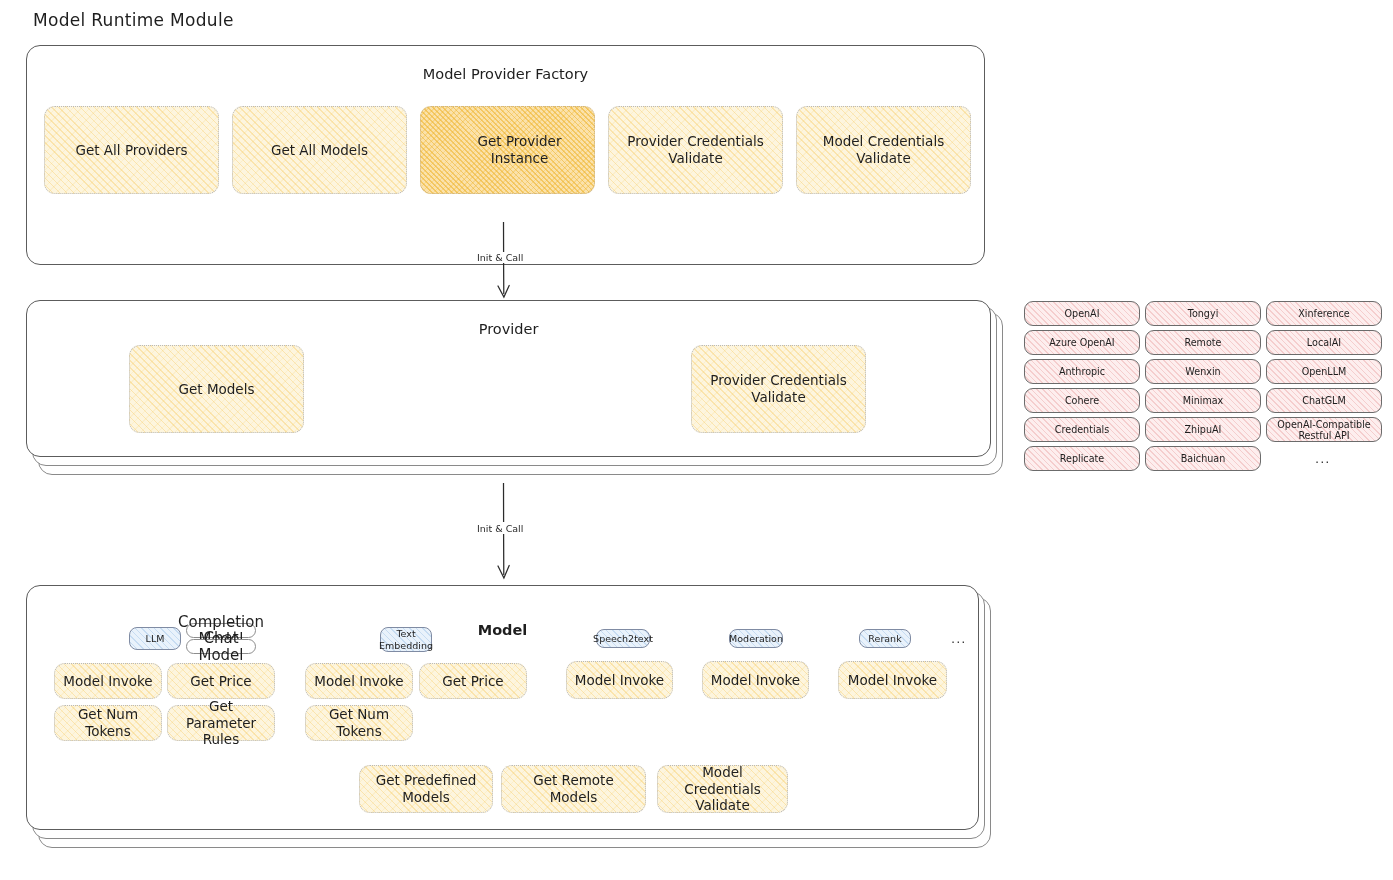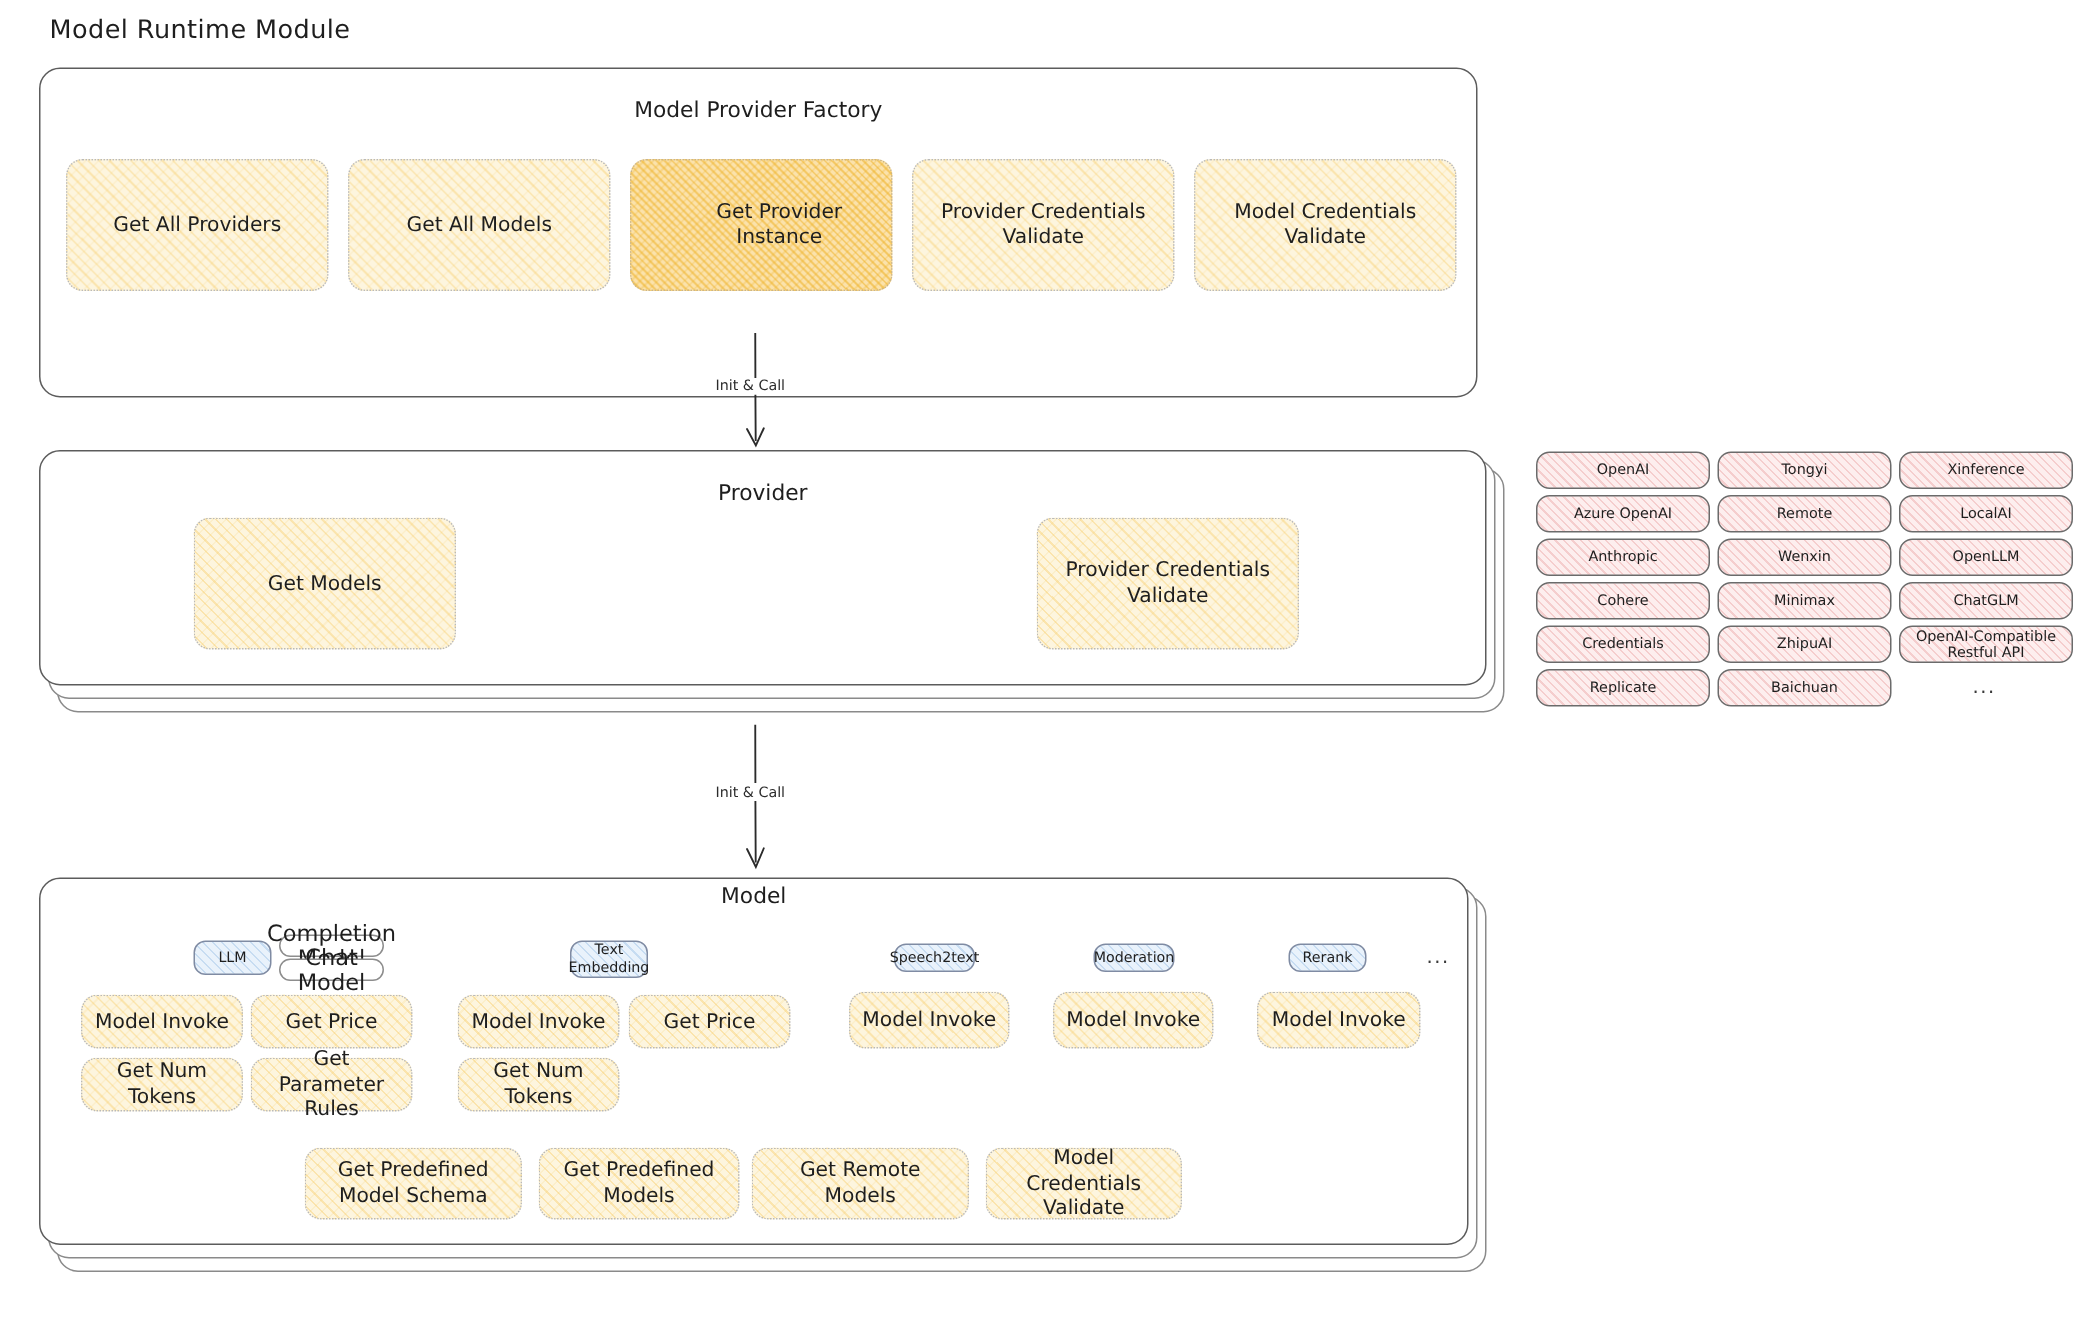--- a/index.html
+++ b/index.html
@@ -134,21 +134,21 @@
 
   <svg class="abs" style="left:486px;top:483px;width:40px;height:100px;" viewBox="0 0 40 100">
     <path d="M17.5,0 L17.6,39 M17.6,51 L17.8,92" stroke="#2b2b2b" stroke-width="1.25" fill="none"></path>
     <path d="M12,83 L17.9,95 L23.2,82.5" stroke="#2b2b2b" stroke-width="1.25" fill="none" stroke-linecap="round"></path>
   </svg>
   <div class="arrow-label" style="left:474px;top:523px;">Init &amp; Call</div>
 
   <div class="abs panel-shadow" style="left:38px;top:597px;width:953px;height:251px;"></div>
   <div class="abs panel-shadow" style="left:32px;top:591px;width:953px;height:248px;"></div>
   <div class="abs panel" style="left:26px;top:585px;width:953px;height:245px;">
-    <div class="panel-title" style="top:4px;">Model</div>
+    <div class="panel-title" style="top:36px;font-weight:bold;">Model</div>
   </div>
 
   <div class="abs badge-blue" style="left:129px;top:627px;width:52px;height:23px;">LLM</div>
   <div class="abs badge-white" style="left:186px;top:623px;width:70px;height:15px;">Completion Model</div>
   <div class="abs badge-white" style="left:186px;top:639px;width:70px;height:15px;">Chat Model</div>
 
   <div class="abs mbox" style="left:54px;top:663px;width:108px;height:36px;">Model Invoke</div>
   <div class="abs mbox" style="left:167px;top:663px;width:108px;height:36px;">Get Price</div>
   <div class="abs mbox" style="left:54px;top:705px;width:108px;height:36px;">Get Num Tokens</div>
   <div class="abs mbox" style="left:167px;top:705px;width:108px;height:36px;">Get Parameter Rules</div>
@@ -162,18 +162,17 @@
   <div class="abs mbox" style="left:566px;top:661px;width:107px;height:38px;">Model Invoke</div>
 
   <div class="abs badge-blue" style="left:729px;top:629px;width:54px;height:19px;">Moderation</div>
   <div class="abs mbox" style="left:702px;top:661px;width:107px;height:38px;">Model Invoke</div>
 
   <div class="abs badge-blue" style="left:859px;top:629px;width:52px;height:19px;">Rerank</div>
   <div class="abs mbox" style="left:838px;top:661px;width:109px;height:38px;">Model Invoke</div>
 
   <div class="ellipsis" style="left:951px;top:631px;">...</div>
 
-  <div class="abs mbox" style="left:203px;top:765px;width:145px;height:48px;">Get Predefined Model Schema</div>
   <div class="abs mbox" style="left:359px;top:765px;width:134px;height:48px;">Get Predefined Models</div>
   <div class="abs mbox" style="left:501px;top:765px;width:145px;height:48px;">Get Remote Models</div>
   <div class="abs mbox" style="left:657px;top:765px;width:131px;height:48px;">Model Credentials Validate</div>
 
 </div>
 
 </body></html>

